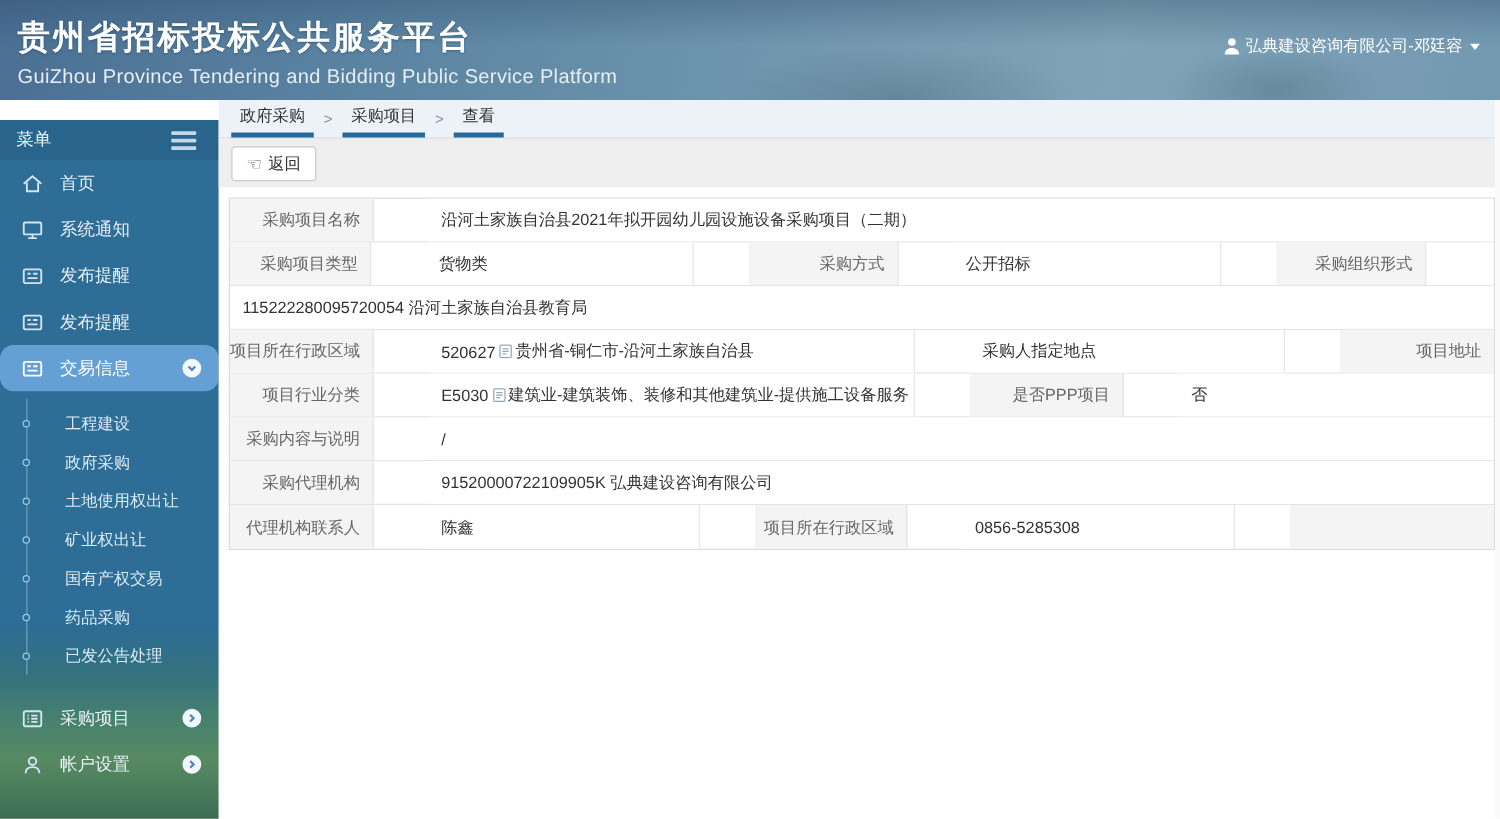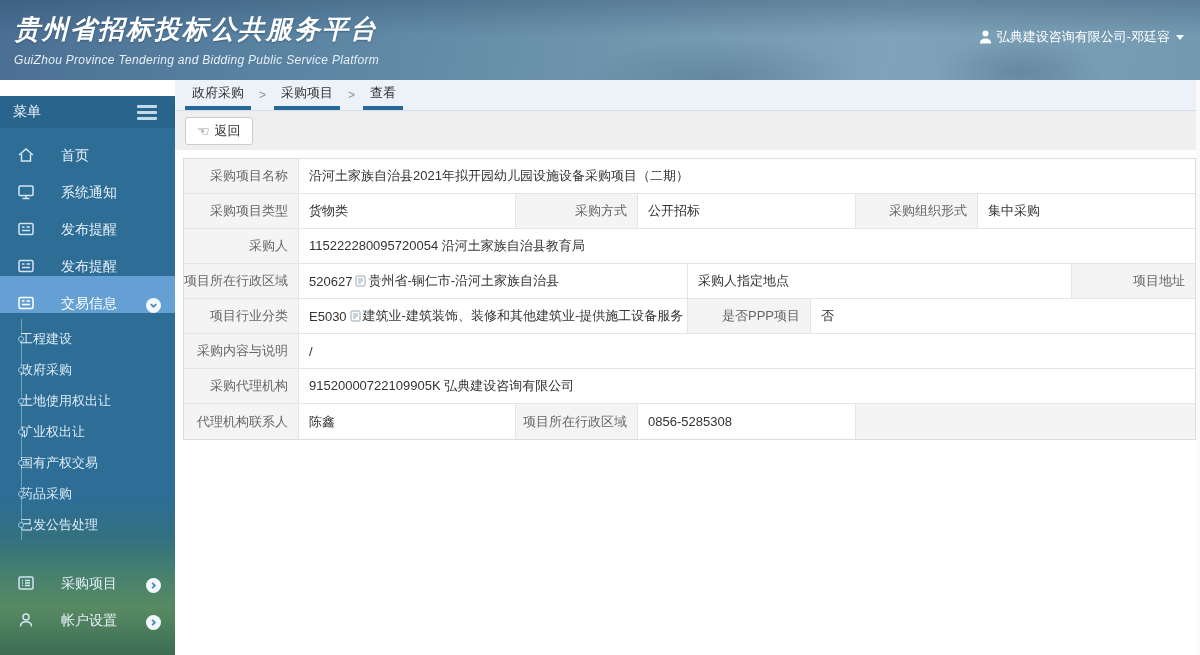--- a/index.html
+++ b/index.html
@@ -10,50 +10,50 @@
   .header {
     position:absolute; left:0; top:0; width:1200px; height:80px;
     background:
       radial-gradient(120px 50px at 85% 90%, rgba(40,75,95,.25), rgba(40,75,95,0) 70%),
       radial-gradient(200px 60px at 60% 100%, rgba(55,90,110,.3), rgba(55,90,110,0) 70%),
       linear-gradient(180deg, rgba(35,65,95,.30), rgba(35,65,95,0) 45%),
       linear-gradient(100deg, #4a6f93 0%, #5d86a4 28%, #7096ae 52%, #7fa3b8 74%, #7399b1 100%);
   }
   .brand { position:absolute; left:14px; top:12px; }
   .brand-title { color:#fff; font-size:26px; font-weight:bold; letter-spacing:2px;
-    text-shadow:0 1px 2px rgba(0,40,70,.35);font-style:italic; }
-  .brand-sub { color:#e6eff5; font-size:12px; margin-top:6px; letter-spacing:.3px;font-style:italic; }
+    text-shadow:0 1px 2px rgba(0,40,70,.35); }
+  .brand-sub { color:#e6eff5; font-size:16px; margin-top:6px; letter-spacing:.3px; }
   .user-box { position:absolute; right:16px; top:28px; display:flex; align-items:center; color:#fff; font-size:13px; cursor:pointer; }
   .user-box svg { margin-right:5px; }
   .caret-down { width:0; height:0; border-left:4px solid transparent; border-right:4px solid transparent;
     border-top:5px solid #fff; margin-left:6px; }
 
   
   .sidebar {
     position:absolute; left:0; top:96px; width:175px; height:575px; overflow:hidden;
     background:linear-gradient(180deg,
       #2d6d96 0%, #2d6d96 70%,
       #33717f 77%, #46806f 83%, #578a62 89%, #47795a 94%, #335f4c 100%);
   }
   .menu-header { height:32px; display:flex; align-items:center; justify-content:space-between;
     padding:0 18px 0 13px; background:rgba(20,60,90,.18); }
   .menu-header-label { color:#f0f6fa; font-size:14px; }
   .hamburger { display:flex; flex-direction:column; gap:3px; cursor:pointer; }
   .hamburger span { display:block; width:20px; height:3px; background:#c3d8e8; border-radius:1px; }
-  .side-item { height:37px; display:flex; align-items:flex-end; padding:0 14px 0 16px; cursor:pointer;gap:13px; }
+  .side-item { height:37px; display:flex; align-items:center; padding:0 14px 0 16px; cursor:pointer; }
   .side-item .icon { width:20px; height:20px; flex:0 0 20px; }
   .side-item .label { color:#e6eff7; font-size:14px; margin-left:12px; flex:1; }
-  .side-item.active { background:#64a0d3; }
+  .side-item.active { background:#64a0d3;border-radius:11px; }
   .side-item.active .label { color:#fff; }
   .chev-circle { width:15px; height:15px; border-radius:50%; background:#f2f8fd; display:flex;
     align-items:center; justify-content:center; }
   .chev-circle svg { display:block; }
   .submenu { position:relative; padding:10px 0 4px 0; }
   .submenu-line { position:absolute; left:21px; top:6px; bottom:4px; width:1px; background:rgba(190,220,240,.45); }
-  .sub-item { position:relative; height:31px; display:flex; align-items:center; padding-left:20px; cursor:pointer;text-align:right; }
+  .sub-item { position:relative; height:31px; display:flex; align-items:center; padding-left:52px; cursor:pointer;text-align:right; }
   .sub-item .bullet { position:absolute; left:18px; width:6px; height:6px; border-radius:50%;
     border:1px solid #9cc6e0; background:#2d6d96; }
   .sub-item .sub-label { color:#dcebf5; font-size:13px; }
   .bottom-group { margin-top:12px; }
 
   
   .content { position:absolute; left:175px; top:80px; width:1021px; height:575px; background:#fff; }
   .scroll-strip { position:absolute; right:0; top:80px; width:4px; height:575px; background:#fafafa; }
 
   .breadcrumb-bar { height:31px; background:#ecf2f7; border-bottom:1px solid #d7dde2;
@@ -66,21 +66,21 @@
   .back-btn { display:flex; align-items:center; gap:5px; background:#fff; border:1px solid #ccc;
     border-radius:3px; height:28px; padding:0 11px; font-size:13px; color:#333; cursor:pointer; }
   .back-btn .back-glyph { font-size:14px; color:#555; line-height:1; }
 
   .panel { margin:8px 0 0 8px; width:1013px; border:1px solid #dcdcdc; background:#fff; font-size:13px; }
   .panel-title-row { height:28px; background:#f6f6f6; border-bottom:1px solid #dcdcdc;
     display:flex; align-items:center; padding-left:9px; }
   .title-bar-glyph { width:3px; height:13px; background:#a9aeb4; margin-right:7px; }
   .panel-title { color:#444; font-size:13px; }
 
-  .trow { display:flex; height:35px; border-bottom:1px solid #e5e5e5; }
+  .trow { display:flex; height:35px; border-bottom:1px solid #e5e5e5;gap:44px; }
   .trow:last-child { border-bottom:none; }
   .cell { display:flex; align-items:center; border-right:1px solid #e5e5e5; overflow:hidden; white-space:nowrap; }
   .cell:last-child { border-right:none; }
   .lbl { background:#f4f4f4; justify-content:flex-end; padding-right:10px; color:#666; }
   .val { background:#fff; padding-left:10px; color:#333; }
   .fill { flex:1; }
   .w115 { width:115px; } .w217 { width:217px; } .w122 { width:122px; } .w218 { width:218px; }
   .w389 { width:389px; } .w123 { width:123px; }
   .empty-tail { background:#f4f4f4; }
   .doc-select-icon { display:inline-flex; margin:0 2px 0 3px; }
@@ -274,21 +274,20 @@
       <div class="trow">
         <div class="cell lbl w115">采购项目类型</div>
         <div class="cell val w217">货物类</div>
         <div class="cell lbl w122">采购方式</div>
         <div class="cell val w218">公开招标</div>
         <div class="cell lbl w122">采购组织形式</div>
         <div class="cell val fill">集中采购</div>
       </div>
 
       <div class="trow">
-        <div class="cell lbl w115">采购人</div>
         <div class="cell val fill">115222280095720054 沿河土家族自治县教育局</div>
       </div>
 
       <div class="trow">
         <div class="cell lbl w115">项目所在行政区域</div>
         <div class="cell val w389">
           <span>520627</span>
           <span class="doc-select-icon">
             <svg width="11" height="12" viewBox="0 0 11 12" fill="none" stroke="#93a9ba" stroke-width="1">
               <rect x="1" y="1" width="9" height="10" rx="1"></rect>

